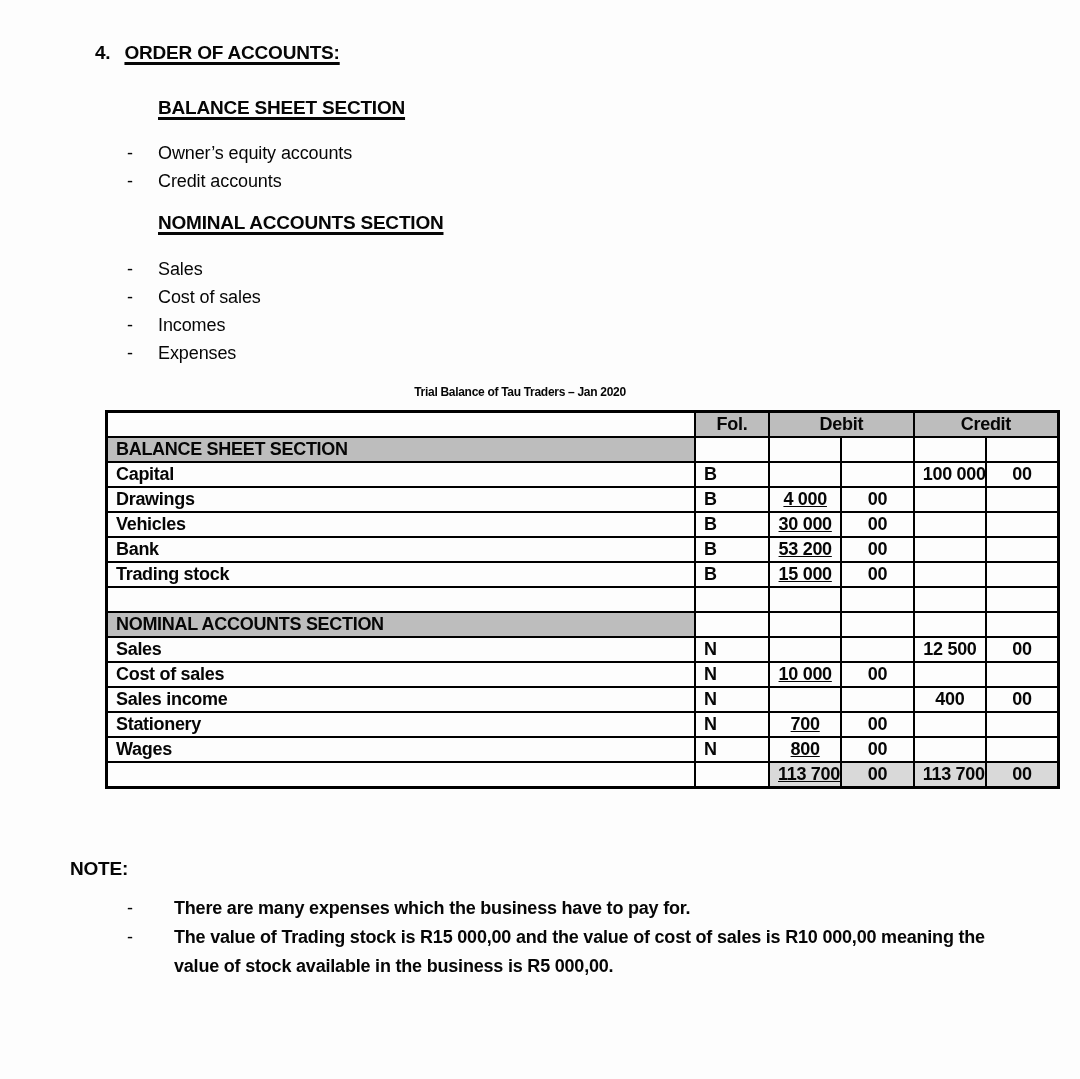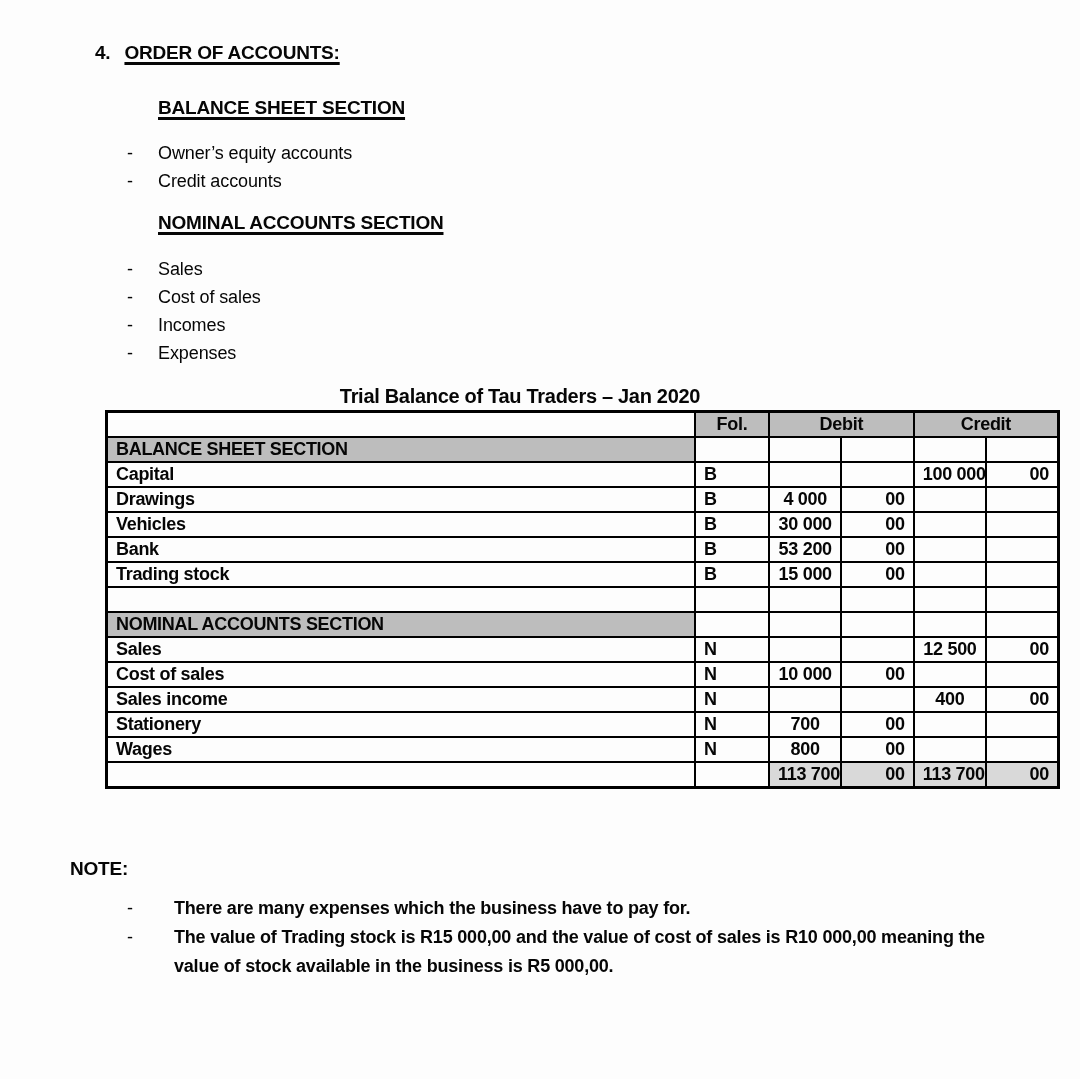--- a/index.html
+++ b/index.html
@@ -18,37 +18,37 @@
   .h-bs{top:97px;}
   .h-nom{top:212px;}
   
   .dash-list{position:absolute;left:127px;font-size:18px;letter-spacing:-0.1px;}
   .list-bs{top:139px;}
   .list-nom{top:255px;}
   .dash-list .li{display:flex;height:28px;line-height:28px;}
   .dash-list .dash{width:31px;flex:0 0 31px;}
   
   .tbl-title{position:absolute;left:0;top:385px;width:1040px;text-align:center;
-    font-size:20px;font-weight:bold;letter-spacing:-0.3px;}
+    font-size:12px;font-weight:bold;letter-spacing:-0.3px;}
   
   table.tb{position:absolute;left:62px;top:410px;width:955px;border-collapse:collapse;
     table-layout:fixed;border:3px solid #000;margin-left:43px;}
   table.tb td{border:2px solid #000;height:23px;font-size:18px;font-weight:bold;
     letter-spacing:-0.3px;padding:0 8px;overflow:hidden;white-space:nowrap;}
   td.cn{width:570px;}
   td.cf{width:56px;}
-  td.cd{width:125px;}
+  td.cd{width:125px;text-decoration:underline;}
   td.cdc{width:42px;}
   td.cc{width:118px;}
   td.ccc{width:44px;}
   .hdr td{border-bottom-width:3px;height:24px;}
   td.hc{text-align:center;background:var(--gray-dark,#bdbdbd);}
   td.sec{background:var(--gray-dark,#bdbdbd);}
   td.amt{text-align:center;}
-  td.cts{text-align:right;padding:0 4px;}
+  td.cts{text-align:center;padding:0 4px;}
   td.fol{padding-left:10px;}
   td.tot{background:var(--gray-light,#d9d9d9);}
   
   .note-h{position:absolute;left:60px;top:858px;font-size:19px;font-weight:bold;letter-spacing:-0.2px;margin-left:10px;}
   .note-list{position:absolute;left:127px;top:894px;width:890px;font-size:18px;
     font-weight:bold;letter-spacing:-0.2px;line-height:29px;}
   .note-list .li{display:flex;}
   .note-list .dash{width:31px;flex:0 0 31px;font-weight:normal;}
   .note-list .txt{width:860px;margin-left:16px;}
 </style>

